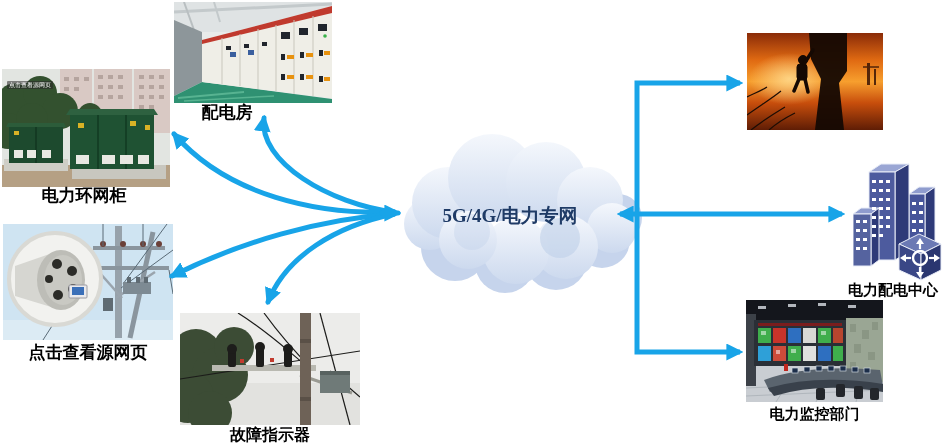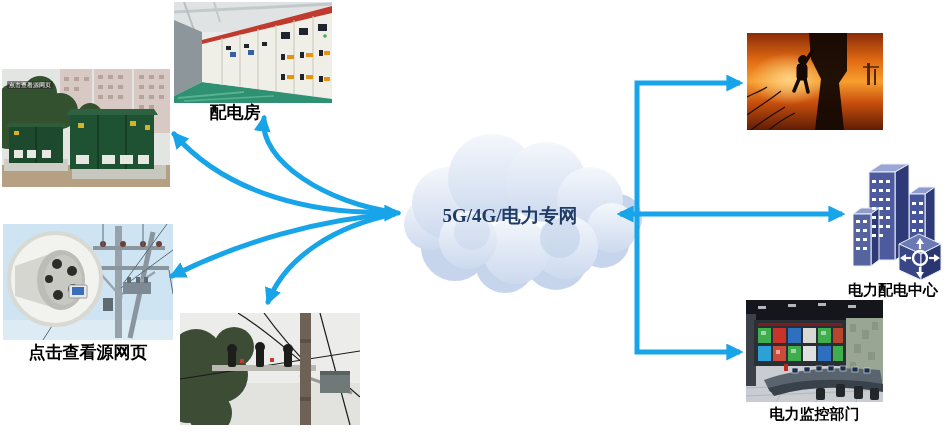--- a/index.html
+++ b/index.html
@@ -431,25 +431,27 @@
       <rect x="38" y="64" width="4" height="7" fill="#c0271f"></rect>
       <g fill="#23262b">
         <rect x="90" y="84" width="9" height="13" rx="2"></rect>
           <rect x="108" y="86" width="9" height="13" rx="2"></rect>
         <rect x="124" y="88" width="9" height="12" rx="2"></rect>
           <rect x="70" y="88" width="9" height="12" rx="2"></rect>
       </g>
     </svg>
   </div>
 
-  <div class="node-label lbl-lg" style="left:174px;top:104px;width:122px;">配电房</div>
-
+  <div class="node-label lbl-lg" style="left:166px;top:104px;width:122px;">配电房</div>
+
+  <div class="node-label lbl-lg" style="left:0px;top:187px;width:168px;">电力环网柜</div>
 
   <div class="node-label lbl-lg" style="left:3px;top:344px;width:170px;">点击查看源网页</div>
 
+  <div class="node-label lbl-md" style="left:180px;top:426px;width:180px;">故障指示器</div>
 
 
   <div class="node-label lbl-sm" style="left:840px;top:282px;width:106px;">电力配电中心</div>
 
   <div class="node-label lbl-sm" style="left:746px;top:406px;width:137px;">电力监控部门</div>
 
   <svg id="overlay" width="946" height="445" viewBox="0 0 946 445">
     <defs>
       <linearGradient id="cg" x1="0" y1="0" x2="0" y2="1">
         <stop offset="0" stop-color="#f4f7fc"></stop>

